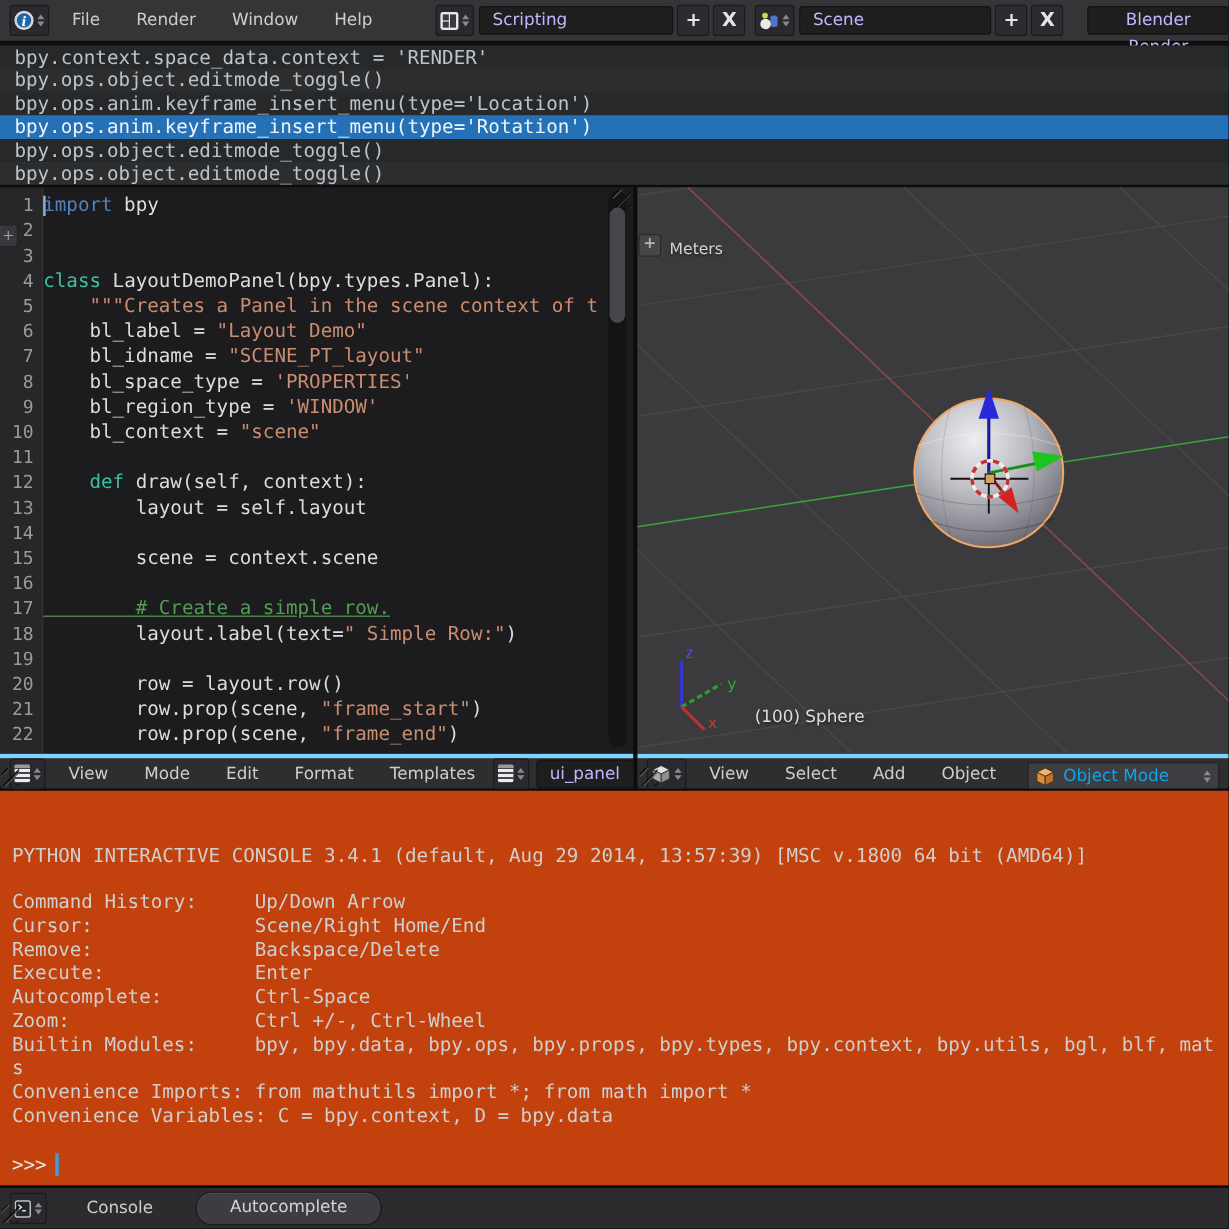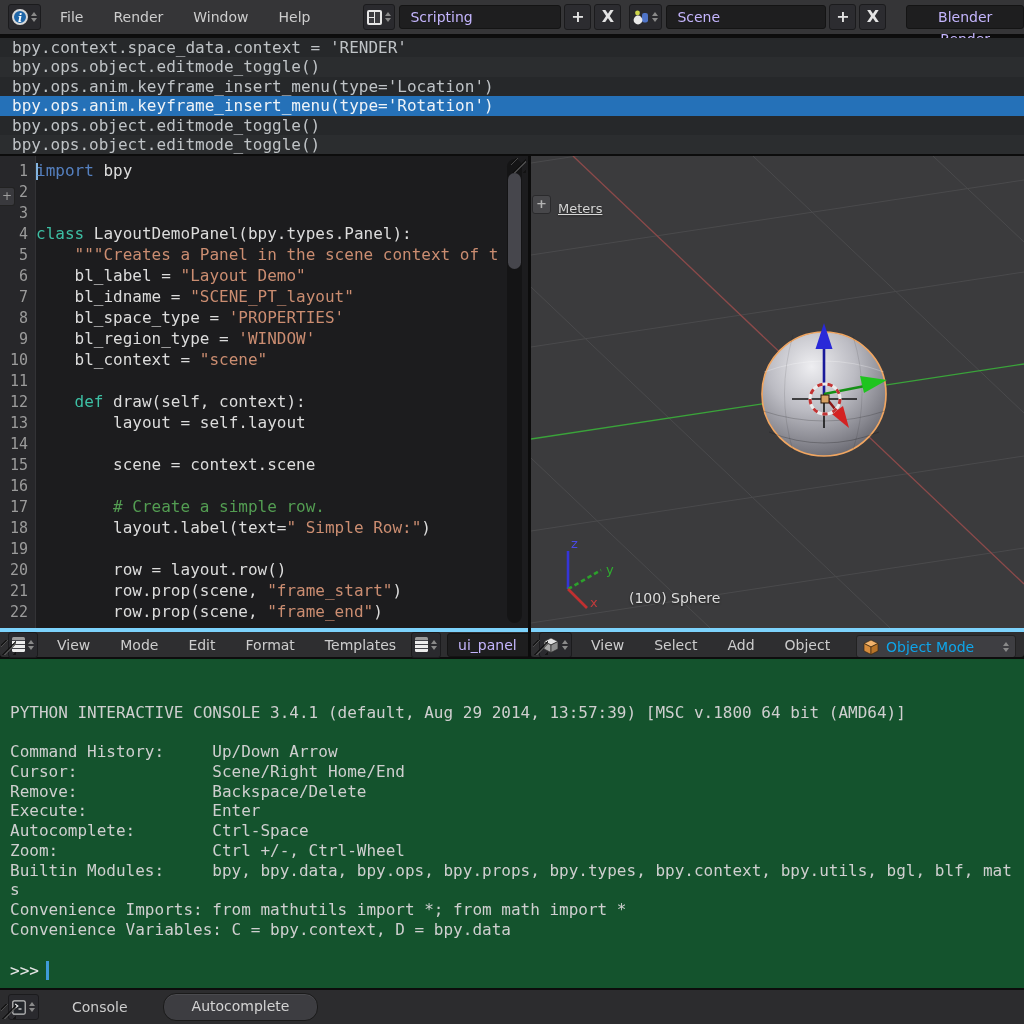--- a/index.html
+++ b/index.html
@@ -37,51 +37,51 @@
   .log-row.odd{background:#2b2d2f;}
   .log-row.sel{background:var(--logsel,#2571b8);color:#eef3f7;}
 
   
   #editor{position:absolute;left:0;top:156px;width:528px;height:472px;background:#1c1c1e;overflow:hidden;}
   #gutter-bg{position:absolute;left:0;top:0;width:35px;height:100%;background:#27272a;border-right:1px solid #333336;}
   #code-lines{position:absolute;left:0;top:4px;right:0;}
   .code-line{height:21px;line-height:21px;white-space:pre;font-family:"DejaVu Sans Mono",monospace;font-size:16px;}
   .ln{display:inline-block;width:28px;text-align:right;padding-right:8px;color:#9b9b9b;font-size:15px;}
   .tk-kw{color:var(--kw);} .tk-def{color:var(--def);} .tk-str{color:var(--str);}
-  .tk-com{color:var(--com);} .tk-pl{color:var(--pl);}
+  .tk-com{color:var(--com);text-decoration:underline;} .tk-pl{color:var(--pl);}
   .cursor{display:inline-block;width:2px;height:17px;background:#85b6e0;vertical-align:text-bottom;margin-right:-2px;}
   #ed-scroll{position:absolute;right:6px;top:3px;width:15px;height:464px;background:rgba(0,0,0,.28);border-radius:8px;}
   #ed-thumb{position:absolute;left:1px;right:1px;top:14px;height:96px;background:#46464c;border-radius:7px;}
   #ed-plustab{position:absolute;left:0;top:31px;width:14px;height:17px;background:#39393d;border:1px solid #222;
               border-left:none;border-radius:0 3px 3px 0;color:#9f9f9f;font-size:12px;text-align:center;line-height:16px;}
 
   
   .area-header{position:absolute;height:29px;background:#2e2e30;border-top:4px solid #7dd3fc;
                display:flex;align-items:center;padding-left:8px;box-sizing:border-box;border-radius:0 0 3px 3px;}
   #editor-header{left:0;top:628px;width:528px;}
   #vp-header{left:531px;top:628px;width:493px;overflow:hidden;}
   .hdr-menu .menu-item{padding:0 15px;}
   .icon-texted{width:13px;height:15px;background:#ececec;border-radius:1.5px;
                background-image:linear-gradient(#9a9a9a 0 3px,transparent 3px),
                repeating-linear-gradient(transparent 0 2.6px,#44444a 2.6px 4px);}
   .dbname{margin-left:2px;width:86px;overflow:hidden;}
 
   
   #viewport{position:absolute;left:531px;top:156px;width:493px;height:472px;background:#3b3b3d;overflow:hidden;}
-  #vp-meters{position:absolute;left:27px;top:45px;font-size:13px;color:#d6d6d6;text-shadow:0 1px 2px #222;text-decoration:underline;}
+  #vp-meters{position:absolute;left:27px;top:45px;font-size:13px;color:#d6d6d6;text-shadow:0 1px 2px #222;}
   #vp-objinfo{position:absolute;left:98px;top:434px;font-size:14px;color:#dedede;text-shadow:0 1px 2px #222;}
   #vp-plus{position:absolute;left:1px;top:39px;width:17px;height:17px;background:#47474a;border:1px solid #2a2a2c;
            border-radius:3px;color:#b4b4b4;font-size:13px;font-weight:bold;text-align:center;line-height:15px;}
   #mode-dd{position:absolute;left:325px;top:3px;width:160px;height:23px;background:#3e3e42;
            border:1px solid #222;border-radius:3px;display:flex;align-items:center;padding:0 6px;box-sizing:border-box;}
   #mode-dd span.lbl{font-size:14px;color:#0ea5e9;margin-left:7px;flex:1;}
   .icon-cube{width:16px;height:16px;display:block;}
 
   
-  #console{position:absolute;left:0;top:659px;width:1024px;height:329px;background:#14532d;overflow:hidden;
+  #console{position:absolute;left:0;top:659px;width:1024px;height:329px;background:#c2410c;overflow:hidden;
            padding:44px 0 0 10px;box-sizing:border-box;}
   .con-line{height:19.7px;line-height:19.7px;font-size:16px;color:#cfcfcf;white-space:pre;}
   #prompt-row{margin-top:21px;height:22px;line-height:22px;font-size:16px;color:#e6e6e6;white-space:pre;}
   #con-cursor{display:inline-block;width:3px;height:19px;background:#3f9bd8;vertical-align:text-bottom;margin-left:7px;}
   #console-header{position:absolute;left:0;top:988px;width:1024px;height:36px;background:#2c2c2e;
                   border-top:2px solid #0c0c0c;display:flex;align-items:center;padding-left:8px;box-sizing:border-box;}
   #autocomplete-btn{margin-left:22px;height:26px;line-height:24px;padding:0 28px;background:#3d3d41;
                     border:1px solid #1a1a1a;border-radius:13px;font-size:14px;color:#d4d4d4;
                     box-shadow:inset 0 1px 0 rgba(255,255,255,.07);}
 

